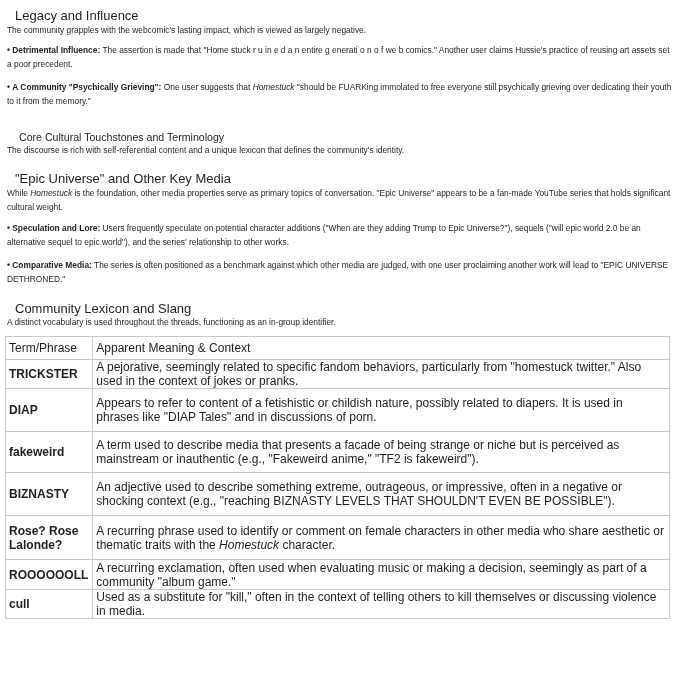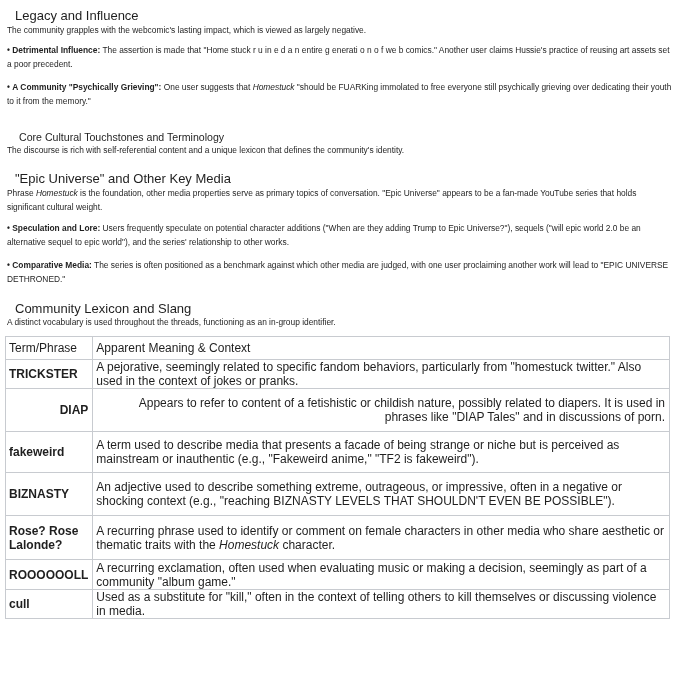--- a/index.html
+++ b/index.html
@@ -49,21 +49,21 @@
   <p class="p" style="top:80px;">
     <span class="bullet-dot">•</span>
     <b>A Community "Psychically Grieving":</b><span> One user suggests that </span><i>Homestuck</i><span> "should be FUARKing immolated to free everyone still psychically grieving over dedicating their youth to it from the memory."</span>
   </p>
 
   <div class="h2" style="top:118px;">Core Cultural Touchstones and Terminology</div>
   <p class="p" style="top:143px;">The discourse is rich with self-referential content and a unique lexicon that defines the community's identity.</p>
 
   <div class="h3" style="top:164px;">"Epic Universe" and Other Key Media</div>
   <p class="p" style="top:186px;">
-    <span>Phrase </span><i>Homestuck</i><span> is the foundation, other media properties serve as primary topics of conversation. "Epic Universe" appears to be a fan-made YouTube series that holds significant cultural weight.</span>
+    <span>While </span><i>Homestuck</i><span> is the foundation, other media properties serve as primary topics of conversation. "Epic Universe" appears to be a fan-made YouTube series that holds significant cultural weight.</span>
   </p>
 
   <p class="p" style="top:221px;">
     <span class="bullet-dot">•</span>
     <b>Speculation and Lore:</b><span> Users frequently speculate on potential character additions ("When are they adding Trump to Epic Universe?"), sequels ("will epic world 2.0 be an alternative sequel to epic world"), and the series' relationship to other works.</span>
   </p>
 
   <p class="p" style="top:258px;">
     <span class="bullet-dot">•</span>
     <b>Comparative Media:</b><span> The series is often positioned as a benchmark against which other media are judged, with one user proclaiming another work will lead to "EPIC UNIVERSE DETHRONED."</span>
@@ -75,21 +75,21 @@
   <table class="lex">
     <tbody>
         <tr class="head" style="height:23px;">
       <td class="term" style="font-weight:normal;">Term/Phrase</td>
       <td>Apparent Meaning &amp; Context</td>
     </tr>
     <tr style="height:28px;">
       <td class="term">TRICKSTER</td>
       <td>A pejorative, seemingly related to specific fandom behaviors, particularly from "homestuck twitter." Also used in the context of jokes or pranks.</td>
     </tr>
-    <tr style="height:43px;text-align:right;">
+    <tr style="height:43px;">
       <td class="term">DIAP</td>
       <td>Appears to refer to content of a fetishistic or childish nature, possibly related to diapers. It is used in phrases like "DIAP Tales" and in discussions of porn.</td>
     </tr>
     <tr style="height:41px;">
       <td class="term">fakeweird</td>
       <td>A term used to describe media that presents a facade of being strange or niche but is perceived as mainstream or inauthentic (e.g., "Fakeweird anime," "TF2 is fakeweird").</td>
     </tr>
     <tr style="height:43px;">
       <td class="term">BIZNASTY</td>
       <td>An adjective used to describe something extreme, outrageous, or impressive, often in a negative or shocking context (e.g., "reaching BIZNASTY LEVELS THAT SHOULDN'T EVEN BE POSSIBLE").</td>

